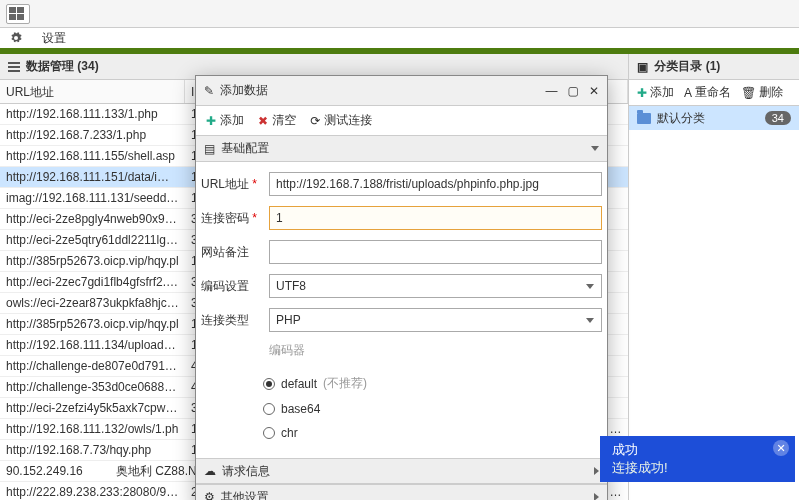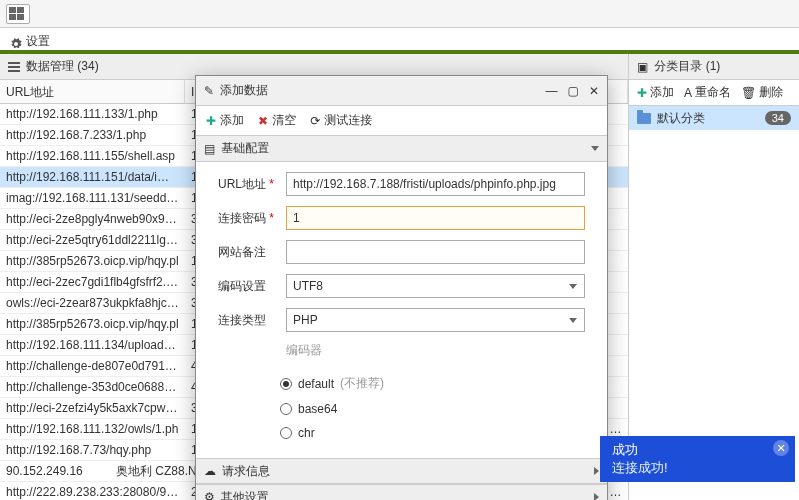--- a/index.html
+++ b/index.html
@@ -1,25 +1,25 @@
 <!DOCTYPE html>
 <html><head>
 <meta charset="utf-8">
 <style>
 *{box-sizing:border-box;margin:0;padding:0;font-family:"Microsoft YaHei",Arial,sans-serif;font-size:12px;color:#333}
 body{background:#fff;width:799px;height:500px;overflow:hidden;position:relative}
 .toolbar{height:28px;border-bottom:1px solid #ccc;background:#f5f5f5;display:flex;align-items:center;padding:0 6px}
 .grid-icon{width:24px;height:20px;border:1px solid #aaa;border-radius:2px;background:#fff;display:flex;flex-wrap:wrap;padding:2px;gap:1px}
 .grid-icon span{width:7px;height:6px;background:#666}
-.settings-bar{height:26px;border-bottom:4px solid #4d7c0f;display:flex;align-items:flex-end;padding:0 10px;gap:4px}
+.settings-bar{height:26px;border-bottom:6px solid #4d7c0f;display:flex;align-items:center;padding:0 10px;gap:20px}
 .gear{width:12px;height:12px;display:inline-block}
 .main{display:flex;height:calc(100% - 54px)}
 .left{flex:1;border-right:1px solid #ccc;display:flex;flex-direction:column;min-width:0}
 .right{width:170px;display:flex;flex-direction:column}
-.panel-header{height:26px;background:#eee;border-bottom:1px solid #ccc;display:flex;align-items:center;padding:4px 8px;gap:6px;font-weight:normal}
+.panel-header{height:26px;background:#eee;border-bottom:1px solid #ccc;display:flex;align-items:center;padding:4px 8px;gap:6px;font-weight:bold}
 .panel-sub{height:26px;border-bottom:1px solid #ccc;display:flex;align-items:center;padding:0 8px;gap:10px}
 .panel-sub .item{display:flex;align-items:center;gap:3px;cursor:pointer}
 .table-head{height:24px;border-bottom:1px solid #ccc;display:flex;background:#fafafa}
 .th{padding:4px 6px;border-right:1px solid #ddd;white-space:nowrap;overflow:hidden}
 .col-url{width:185px}.col-ip{width:110px}.col-loc{width:100px}.col-t1{width:145px}.col-t2{flex:1}
 .rows{flex:1;overflow:hidden}
 .row{height:21px;display:flex;border-bottom:1px solid #eee;align-items:center}
 .row.selected{background:#cce5ff}
 .td{padding:2px 6px;white-space:nowrap;overflow:hidden;text-overflow:ellipsis}
 .cat-item{height:24px;display:flex;align-items:center;padding:0 8px;gap:6px;background:#cce5ff;justify-content:space-between}
@@ -27,21 +27,21 @@
 .folder{width:14px;height:11px;background:#5b8fd6;border-radius:1px;position:relative}
 .folder::before{content:"";position:absolute;top:-3px;left:0;width:6px;height:3px;background:#5b8fd6;border-radius:1px 1px 0 0}
 
 .dialog{position:absolute;left:195px;top:75px;width:413px;background:#fff;border:1px solid #888;box-shadow:0 4px 20px rgba(0,0,0,.3);z-index:10}
 .dlg-title{height:30px;background:#f0f0f0;border-bottom:1px solid #ccc;display:flex;align-items:center;padding:0 8px;justify-content:space-between}
 .dlg-title-r{display:flex;gap:10px}
 .dlg-toolbar{height:30px;border-bottom:1px solid #ccc;display:flex;align-items:center;padding:0 10px;gap:14px}
 .dlg-toolbar .btn{display:flex;align-items:center;gap:4px;cursor:pointer}
 .section-head{height:26px;background:#eee;border-top:1px solid #ccc;border-bottom:1px solid #ccc;display:flex;align-items:center;padding:0 8px;gap:6px;justify-content:space-between}
 .section-head.inner{border-top:none}
-.form{padding:10px 22px 8px}
+.form{padding:10px 5px 8px}
 .form-row{display:flex;align-items:center;margin-bottom:10px;gap:8px}
 .form-row label{width:60px}
 .req{color:#d00}
 .form-row input,.form-row select{flex:1;height:24px;border:1px solid #aaa;padding:0 6px;background:#fff}
 .form-row input.hl{border:1px solid #e6a23c;background:#fffdf6}
 .chev{width:0;height:0;border-left:4px solid transparent;border-right:4px solid transparent;border-top:5px solid #666}
 .radio-group{padding:6px 0 0 62px}
 .radio-group .r{display:flex;align-items:center;gap:6px;margin-bottom:10px}
 .radio{width:12px;height:12px;border:1px solid #666;border-radius:50%;display:flex;align-items:center;justify-content:center}
 .radio.on::after{content:"";width:6px;height:6px;background:#333;border-radius:50%}

